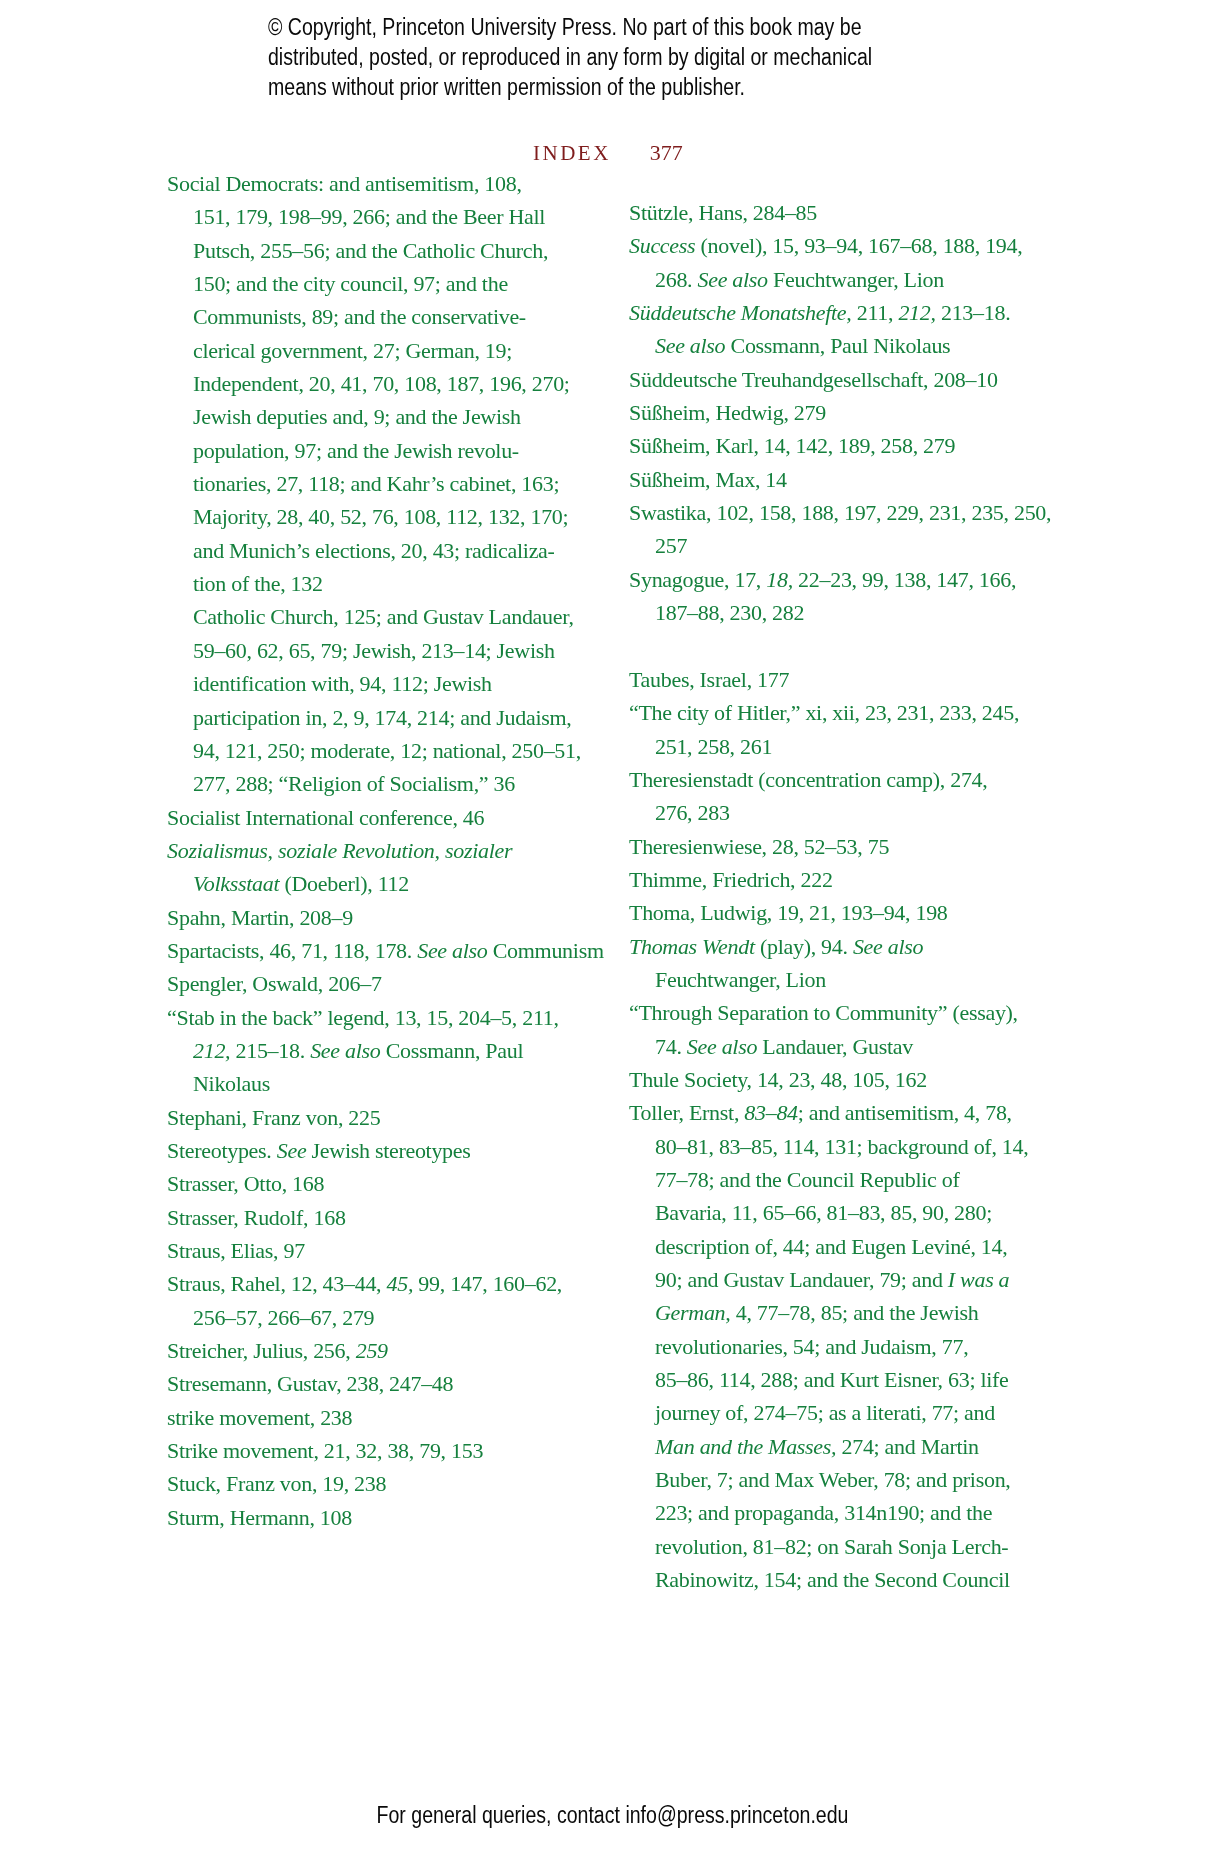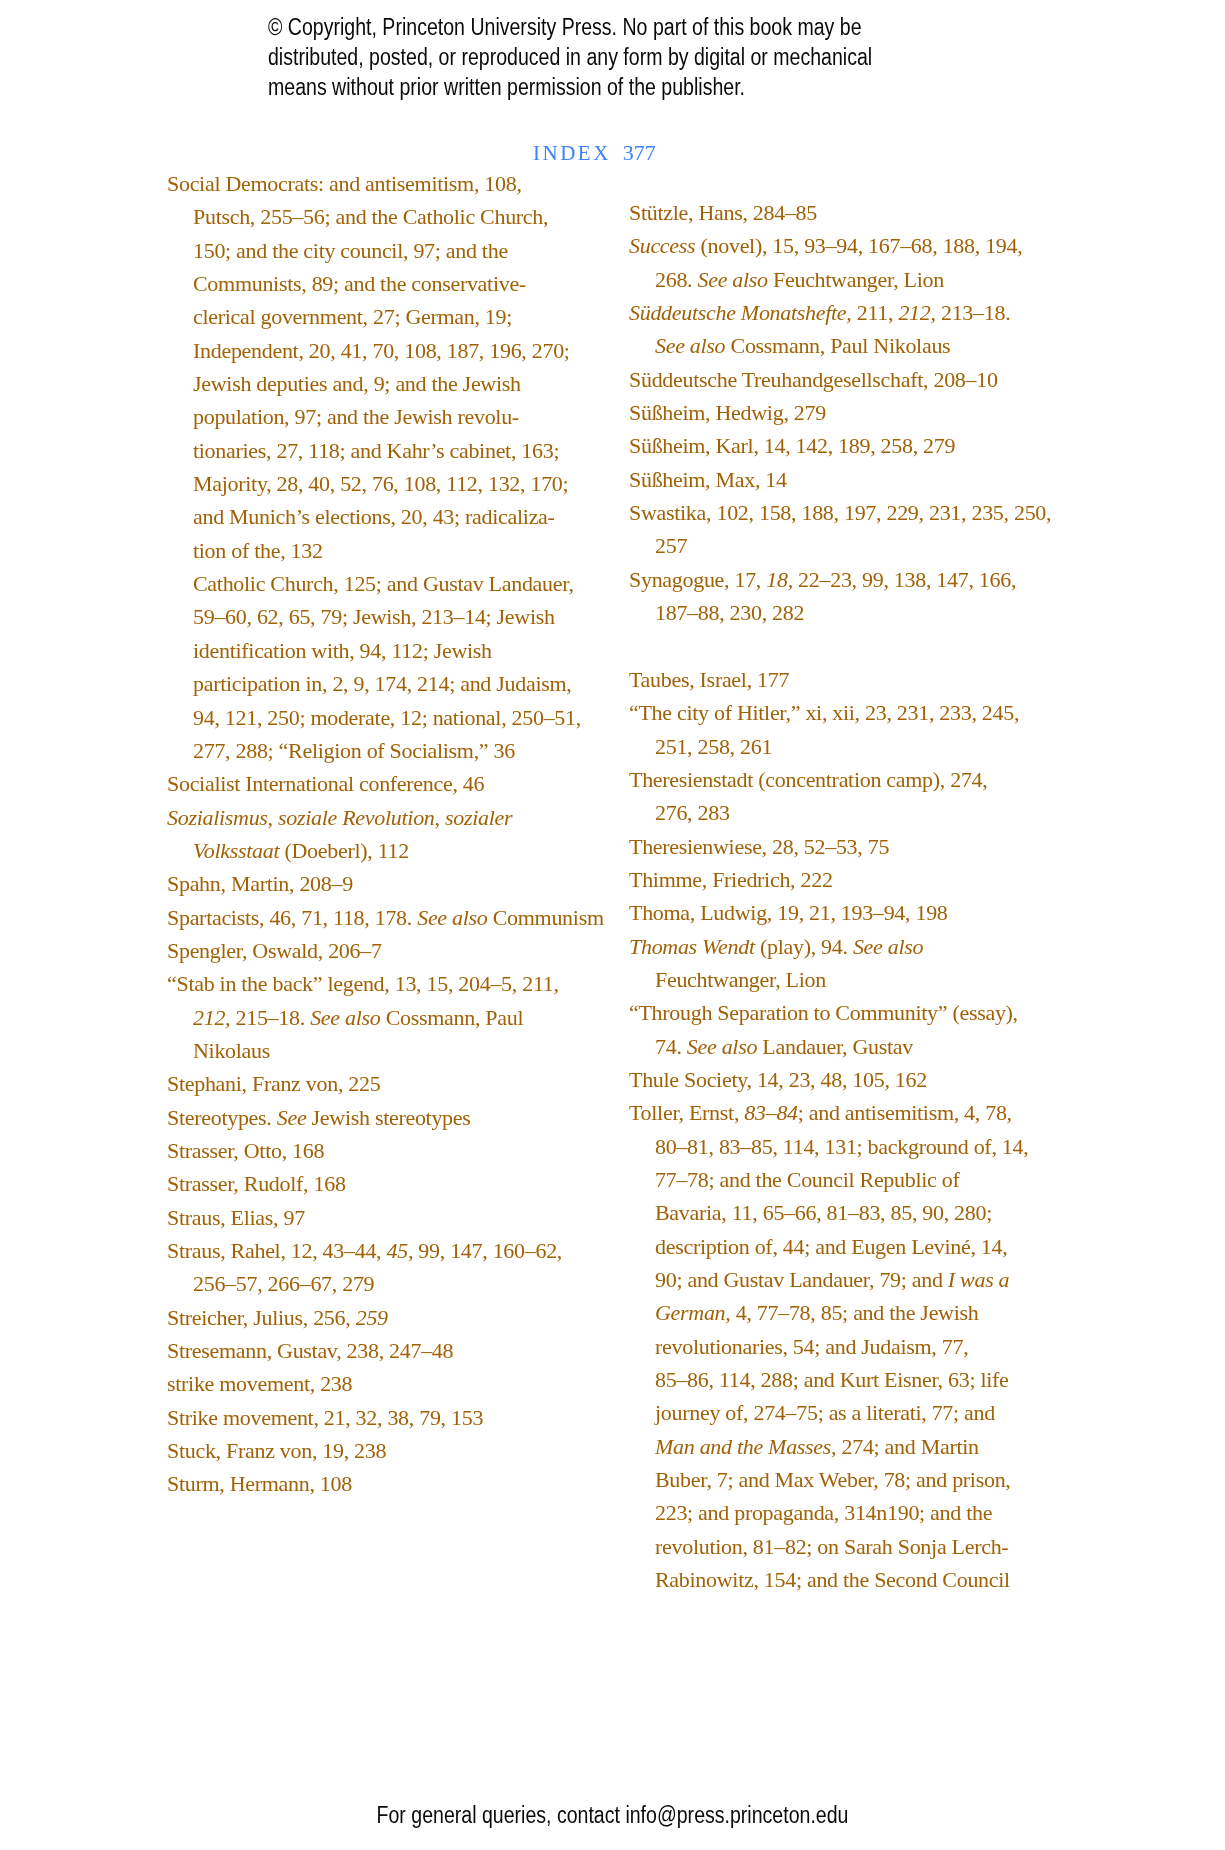--- a/index.html
+++ b/index.html
@@ -23,39 +23,39 @@
     transform: scaleX(0.85);
     transform-origin: left top;
     white-space: nowrap;
   }
   .running-head {
     position: absolute;
     left: 533px;
     top: 108px;
     display: flex;
     align-items: baseline;
-    gap: 12px;
-    color: #3b82f6;
+    gap: 39px;
+    color: #7f1d1d;
   }
   .index-title {
     font-size: 21px;
     letter-spacing: 2.5px;
   }
   .page-number {
     font-size: 22px;
     margin-top: 32px;
   }
   .col {
     position: absolute;
     top: 167px;
     width: 470px;
     font-size: 22px;
     letter-spacing: -0.3px;
     line-height: 33.35px;
-    color: #a16207;
+    color: #15803d;
   }
   .col-left { left: 167px; }
   .col-right { left: 629px; margin-top: 29px; }
   .line { height: 33.35px; white-space: nowrap; }
   .line.indent { padding-left: 26px; }
   .it { font-style: italic; }
   .footer {
     position: absolute;
     top: 1802px;
     left: 0;
@@ -80,20 +80,21 @@
       <div>means without prior written permission of the publisher.</div>
     </div>
 
   <div class="running-head">
     <span class="index-title">INDEX</span>
     <span class="page-number">377</span>
   </div>
 
   <div class="col col-left" id="col-left">
       <div class="line"><span>Social Democrats: and antisemitism, 108,</span></div>
+      <div class="line indent"><span>151, 179, 198–99, 266; and the Beer Hall</span></div>
       <div class="line indent"><span>Putsch, 255–56; and the Catholic Church,</span></div>
       <div class="line indent"><span>150; and the city council, 97; and the</span></div>
       <div class="line indent"><span>Communists, 89; and the conservative-</span></div>
       <div class="line indent"><span>clerical government, 27; German, 19;</span></div>
       <div class="line indent"><span>Independent, 20, 41, 70, 108, 187, 196, 270;</span></div>
       <div class="line indent"><span>Jewish deputies and, 9; and the Jewish</span></div>
       <div class="line indent"><span>population, 97; and the Jewish revolu-</span></div>
       <div class="line indent"><span>tionaries, 27, 118; and Kahr’s cabinet, 163;</span></div>
       <div class="line indent"><span>Majority, 28, 40, 52, 76, 108, 112, 132, 170;</span></div>
       <div class="line indent"><span>and Munich’s elections, 20, 43; radicaliza-</span></div>

